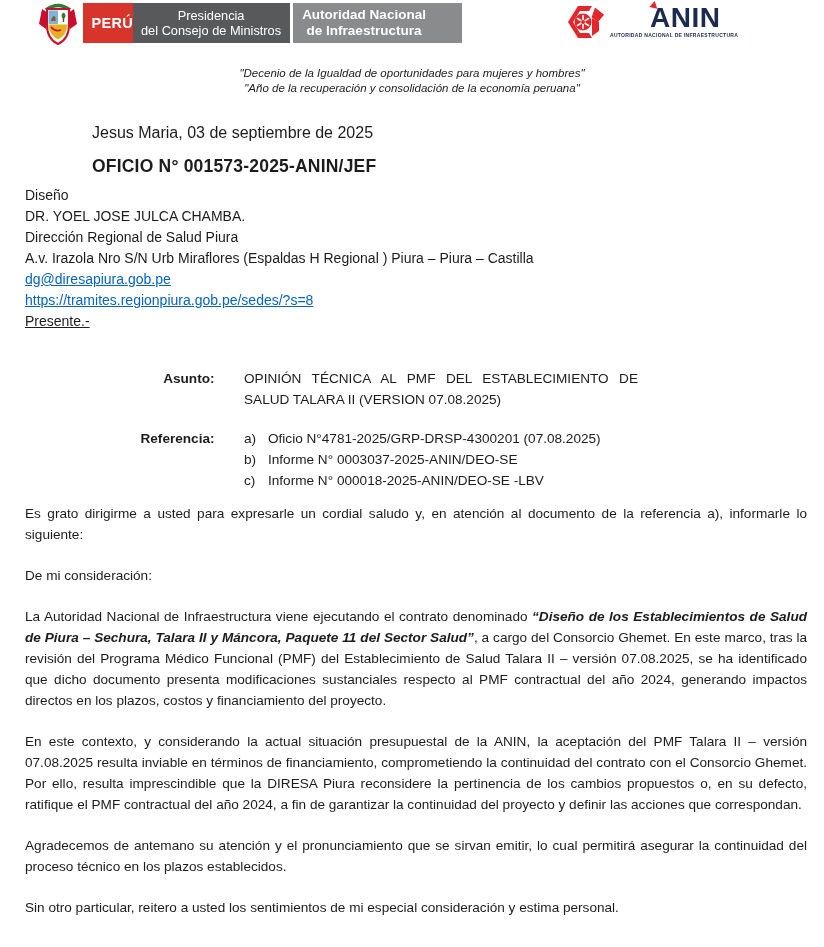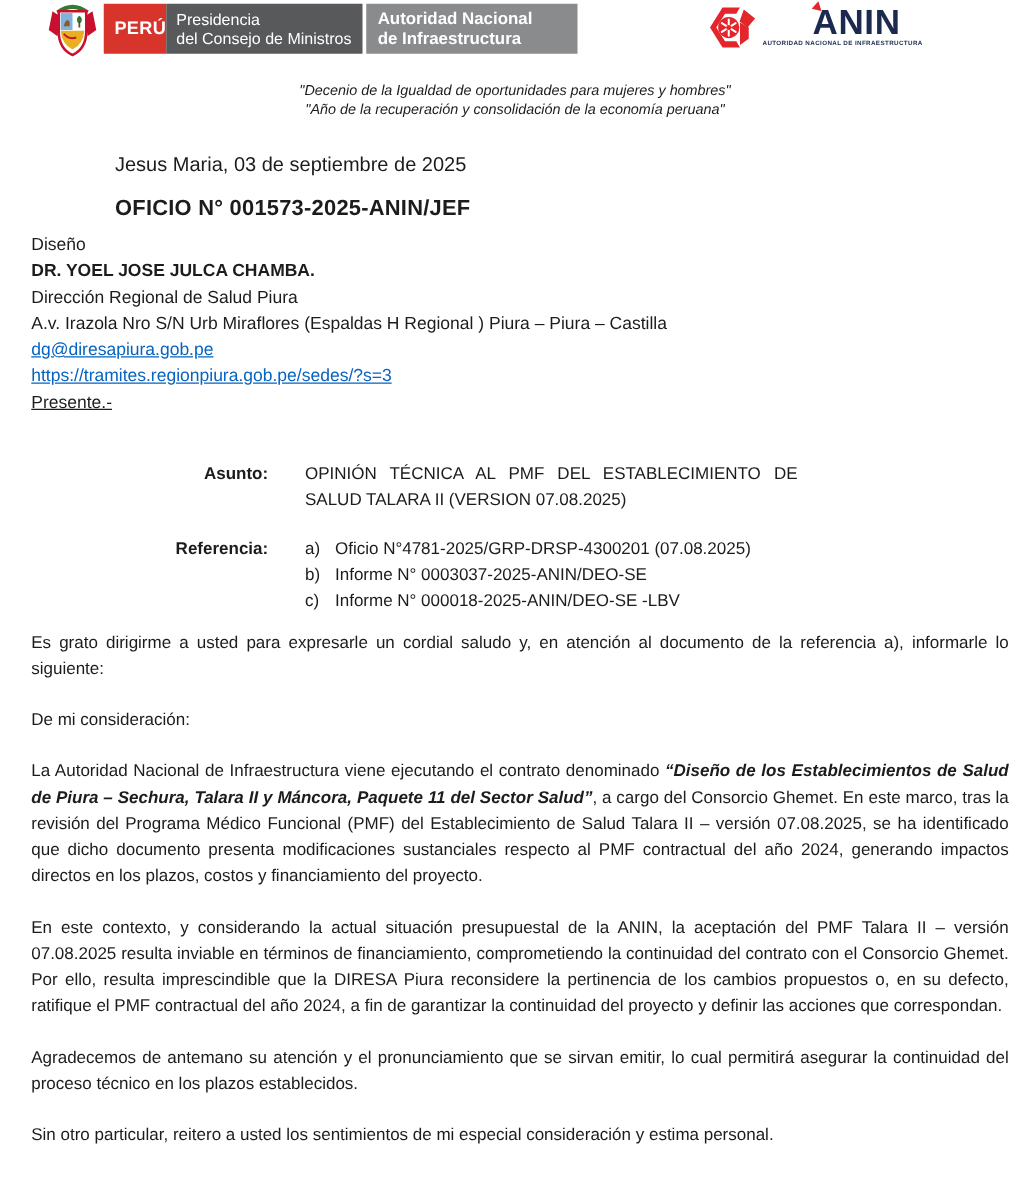--- a/index.html
+++ b/index.html
@@ -5,21 +5,21 @@
   html,body { margin:0; padding:0; background:#ffffff; }
   .page {
     position:relative; width:824px; height:947px; background:#fff;
     font-family:"Liberation Sans", sans-serif;
     color:var(--text, #1c1c1c); overflow:hidden;
   }
 
   
   .header-bar { position:absolute; top:3px; left:37px; height:40px; display:flex; align-items:stretch; }
   .coat { width:42px; height:42px; margin-right:4px; align-self:center; }
-  .hbox { display:flex; flex-direction:column; justify-content:center; color:#fff; }
+  .hbox { display:flex; flex-direction:column; justify-content:center; color:#fff;align-items:center; }
   .box-red {
     background:var(--header-red, #D7352C); width:50px; align-items:flex-end;
     font-weight:bold; font-size:14.5px; letter-spacing:.3px;
   }
   .box-dark {
     background:var(--header-dark-gray, #58595B);
     font-size:12.8px; line-height:15.5px; padding:0 9px 0 8px;
   }
   .box-mid {
     background:var(--header-mid-gray, #8A8B8D); margin-left:3px;
@@ -51,21 +51,21 @@
     position:absolute; top:66px; left:0; width:824px; text-align:center;
     font-style:italic; font-size:11.5px; line-height:14.5px; color:#1c1c1c;
   }
 
   
   .date-line { position:absolute; left:92px; top:124px; font-size:16px; }
   .doc-title { position:absolute; left:92px; top:156px; font-size:17.5px; font-weight:bold; letter-spacing:.2px; }
 
   
   .addressee { position:absolute; left:25px; top:185px; font-size:14px; line-height:21px; }
-  .bold { font-weight:bold; }
+  .bold { font-weight:normal; }
   .underline { text-decoration:underline; }
   a.link { color:var(--link-blue, #0563C1); text-decoration:underline; cursor:pointer; }
 
   
   .meta-block { position:absolute; left:34px; top:368px; width:604px; font-size:13.6px; line-height:21px; }
   .meta-row { display:grid; grid-template-columns:176px 34px 394px; align-items:start; }
   .ref-row { margin-top:18px; }
   .meta-label { font-weight:bold;text-align:right; }
   .meta-colon { font-weight:bold; }
   .subject-text { text-align:justify; }
@@ -143,21 +143,21 @@
 
   <div class="addressee">
     <div>Diseño</div>
     <div class="bold">DR. YOEL JOSE JULCA CHAMBA.</div>
     <div>Dirección Regional de Salud Piura</div>
     <div>A.v. Irazola Nro S/N Urb Miraflores (Espaldas H Regional ) Piura – Piura – Castilla</div>
     <div>
       <a class="link">dg@diresapiura.gob.pe</a>
     </div>
     <div>
-      <a class="link">https://tramites.regionpiura.gob.pe/sedes/?s=3</a>
+      <a class="link">https://tramites.regionpiura.gob.pe/sedes/?s=8</a>
     </div>
     <div>
       <span class="underline">Presente.-</span>
     </div>
   </div>
 
   <div class="meta-block">
     <div class="meta-row">
       <div class="meta-label">Asunto</div>
       <div class="meta-colon">:</div>

